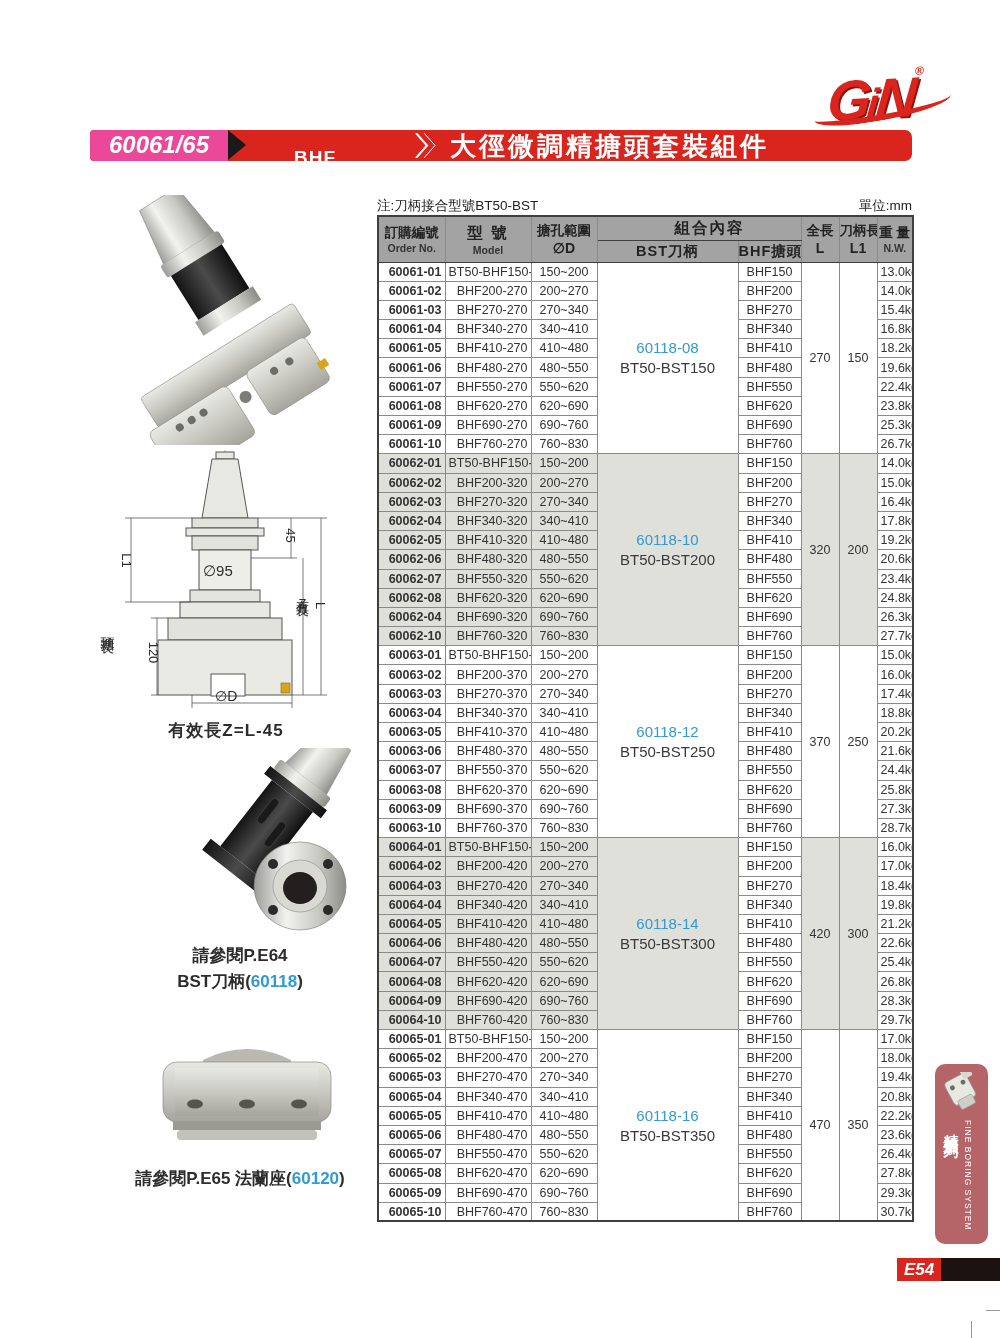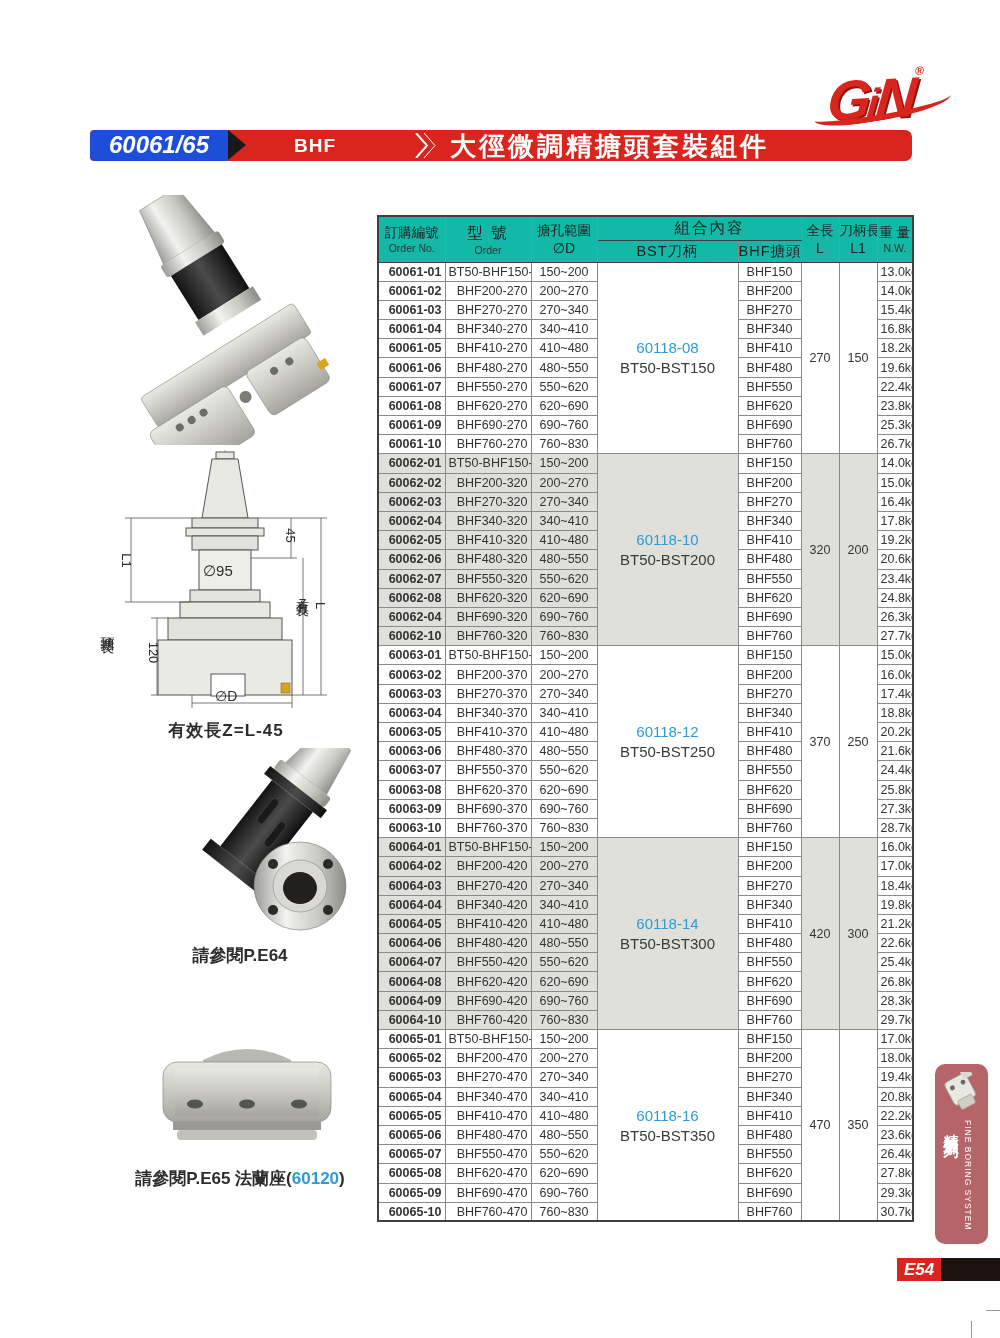--- a/index.html
+++ b/index.html
@@ -12,34 +12,34 @@
 
   
   .logo{position:absolute;right:78px;top:66px;transform:skewX(-8deg) rotate(-3deg);color:var(--red);font-style:italic;font-weight:bold;white-space:nowrap;}
   .logo .lg{font-size:56px;letter-spacing:-4px;text-shadow:2px 2px 0 #8e1410,-1px -1px 0 #fff;}
   .logo .li{font-size:42px;letter-spacing:-3px;text-shadow:2px 2px 0 #8e1410,-1px -1px 0 #fff;}
   .logo .reg{font-size:12px;vertical-align:top;font-style:normal;}
   .logo .swoosh{position:absolute;left:-12px;bottom:10px;width:135px;height:26px;border:0;border-bottom:6px solid var(--red);border-radius:0 0 60% 40%;transform:rotate(-6deg);}
 
   
   .hbar{position:absolute;left:90px;top:130px;width:822px;height:31px;background:var(--red);border-radius:4px 7px 7px 4px;}
-  .hcode{position:absolute;left:0;top:0;width:138px;height:31px;background:#1d4ed8;border-radius:5px 0 0 5px;color:#fff;font-weight:bold;font-style:italic;font-size:24px;text-align:center;line-height:30px;letter-spacing:0px;}
+  .hcode{position:absolute;left:0;top:0;width:138px;height:31px;background:#ec4899;border-radius:5px 0 0 5px;color:#fff;font-weight:bold;font-style:italic;font-size:24px;text-align:center;line-height:30px;letter-spacing:0px;}
   .hcode:after{content:"";position:absolute;right:-18px;top:0;border-top:15.5px solid transparent;border-bottom:15.5px solid transparent;border-left:18px solid #191919;}
-  .hseries{position:absolute;left:204px;top:0;height:21px;line-height:31px;color:#fff;font-weight:bold;font-size:19px;letter-spacing:1px;}
+  .hseries{position:absolute;left:204px;top:12px;height:21px;line-height:31px;color:#fff;font-weight:bold;font-size:19px;letter-spacing:1px;}
   .hchev{position:absolute;left:324px;top:3px;}
   .htitle{position:absolute;left:360px;top:0;height:41px;line-height:32px;color:#fff;font-weight:bold;font-size:26px;letter-spacing:3px;white-space:nowrap;}
   .subtitle{position:absolute;right:88px;top:165px;font-weight:bold;font-size:15.5px;color:#141414;}
 
   
   .noterow{position:absolute;left:377px;top:197px;width:535px;display:flex;justify-content:space-between;font-size:13.5px;color:#222;}
 
   
   .ptable{position:absolute;left:377px;top:215px;width:535px;border-collapse:collapse;table-layout:fixed;border:2px solid var(--line-dark);}
   .ptable th,.ptable td{border:1px solid var(--line);overflow:hidden;white-space:nowrap;}
-  .ptable thead th{background:#14b8a6;font-weight:normal;color:#222;border-bottom-color:var(--line-dark);}
+  .ptable thead th{background:#a3a3a3;font-weight:bold;color:#222;border-bottom-color:var(--line-dark);}
   .th-zh{font-size:13.5px;}
   .th-zh.big{font-size:15.5px;letter-spacing:2px;}
   .th-en{font-size:10.5px;color:#333;}
   .th-sym{font-size:14px;}
   .combo{font-size:15.5px;letter-spacing:2px;height:24px;padding-left:21px;}
   .sub{font-size:14.5px;height:22px;letter-spacing:1px;}
   .ptable td{height:19.2px;font-size:12.5px;color:#333;padding:0 3px;}
   .c-order{font-weight:bold;color:#121212;text-align:right;}
   .c-model{text-align:right;padding-right:5px;}
   .c-range{text-align:center;}
@@ -89,41 +89,45 @@
   <div class="hbar">
     <div class="hcode">60061/65</div>
     <div class="hseries">BHF</div>
     <svg class="hchev" width="26" height="25" viewBox="0 0 26 25">
       <path d="M2 0 L13 12.5 L2 25" stroke="#fff" stroke-width="2" fill="none"></path>
       <path d="M10 0 L21 12.5 L10 25" stroke="#fff" stroke-width="1" fill="none"></path>
     </svg>
     <div class="htitle">大徑微調精搪頭套裝組件</div>
   </div>
 
+  <div class="noterow">
+    <span>注:刀柄接合型號BT50-BST</span>
+    <span>單位:mm</span>
+  </div>
 
   <table class="ptable">
     <colgroup>
       <col style="width:67px">
         <col style="width:86px">
         <col style="width:66px">
         <col style="width:141px">
       <col style="width:63px">
         <col style="width:38px">
         <col style="width:38px">
         <col style="width:36px">
     </colgroup>
     <thead>
       <tr>
         <th rowspan="2">
             <div class="th-zh">訂購編號</div>
             <div class="th-en">Order No.</div>
           </th>
         <th rowspan="2">
             <div class="th-zh big">型 號</div>
-            <div class="th-en">Order</div>
+            <div class="th-en">Model</div>
           </th>
         <th rowspan="2">
             <div class="th-zh">搪孔範圍</div>
             <div class="th-sym">∅D</div>
           </th>
         <th colspan="2" class="combo">組合內容</th>
         <th rowspan="2">
             <div class="th-zh">全長</div>
             <div class="th-sym">L</div>
           </th>
@@ -626,20 +630,21 @@
       <ellipse cx="148" cy="140" rx="17" ry="16" fill="#221f1e"></ellipse>
       <circle cx="121" cy="116" r="5" fill="#2a2a2a"></circle>
         <circle cx="176" cy="116" r="5" fill="#2a2a2a"></circle>
       <circle cx="121" cy="162" r="5" fill="#2a2a2a"></circle>
         <circle cx="176" cy="162" r="5" fill="#2a2a2a"></circle>
     </g>
   </svg>
 
   <div class="refnote" style="left:125px;top:943px;width:230px">
     <div><span>請參閱P.E64</span></div>
+    <div><span>BST刀柄(</span><span class="code">60118</span><span>)</span></div>
   </div>
 
   <svg class="photo" style="left:133px;top:1032px" width="228" height="132" viewBox="0 0 228 132">
     <path d="M70 28 Q114 6 158 28 L158 42 L70 42 Z" fill="#b9b9b2"></path>
     <rect x="30" y="30" width="168" height="60" rx="14" fill="url(#body)" stroke="#8a8a84" stroke-width="0.7"></rect>
     <rect x="42" y="36" width="144" height="48" fill="url(#body)"></rect>
     <ellipse cx="62" cy="72" rx="8" ry="4.5" fill="#55554f"></ellipse>
     <ellipse cx="114" cy="72" rx="8" ry="4.5" fill="#55554f"></ellipse>
     <ellipse cx="166" cy="72" rx="8" ry="4.5" fill="#55554f"></ellipse>
     <rect x="40" y="90" width="148" height="8" fill="#9a9a93"></rect>

